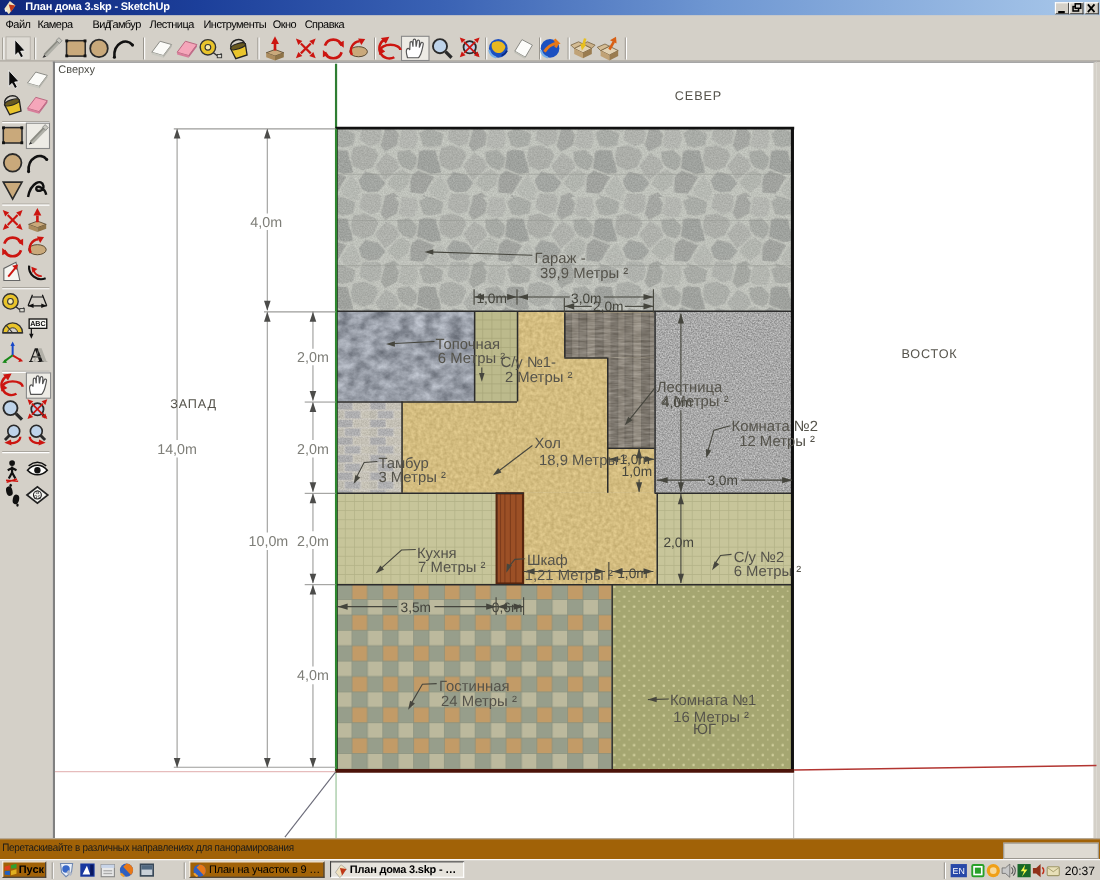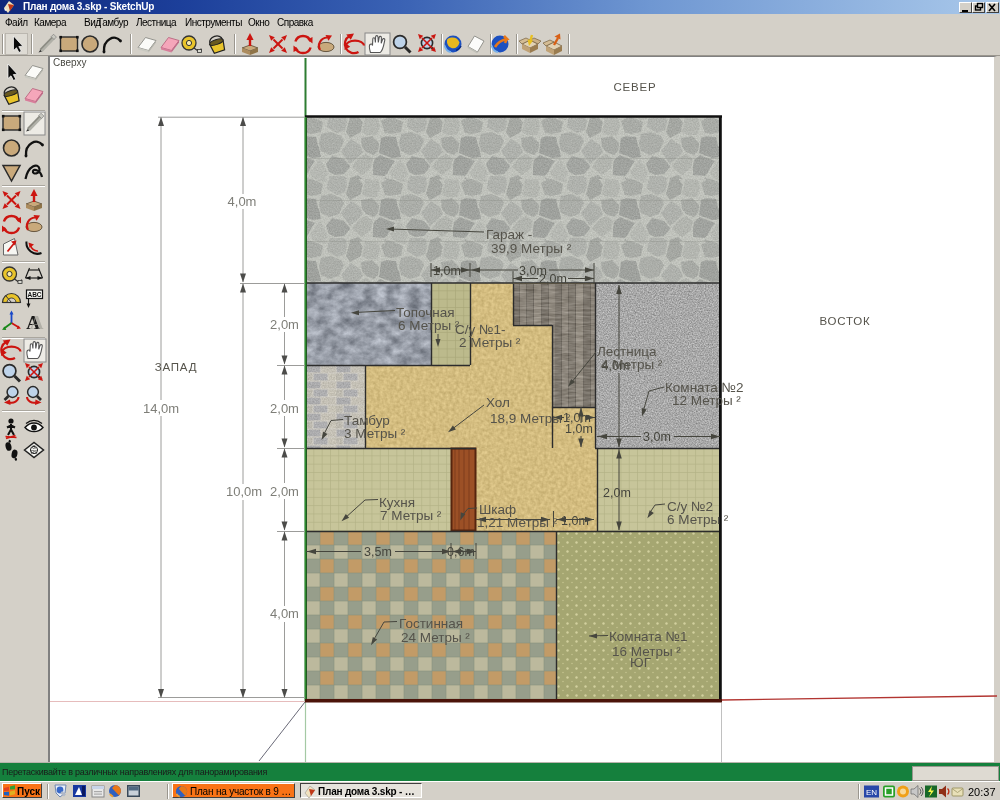--- a/index.html
+++ b/index.html
@@ -16,28 +16,28 @@
     border-right:1px solid #404040;border-bottom:1px solid #404040;
     box-sizing:border-box;}
   #menubar{left:0;top:14px;width:1000px;height:17px;background:#d4d0c8;}
   .mi{position:absolute;top:3px;font-size:10px;color:#000;white-space:nowrap;letter-spacing:-0.5px;}
   #toolbar{left:0;top:31px;width:1000px;height:25px;background:#d4d0c8;
     border-bottom:1px solid #9a968e;box-sizing:border-box;}
   #palette{left:0;top:56px;width:48px;height:706px;background:#d4d0c8;}
   #canvas{left:48px;top:56px;width:949px;height:706px;background:#fff;
     border-left:2px solid #808080;border-top:1px solid #808080;
     border-right:3px solid #d4d0c8;box-sizing:border-box;}
-  #statusbar{left:0;top:762px;width:1000px;height:19px;background:#15803d;
+  #statusbar{left:0;top:762px;width:1000px;height:19px;background:#a16207;
     border-top:1px solid #b8b4ac;box-sizing:border-box;}
   #status-txt{left:2px;top:3px;font-size:9.8px;letter-spacing:-0.25px;color:#1a1a1a;white-space:nowrap;transform:scaleX(0.915);transform-origin:0 0;}
   #vcb{left:912px;top:3px;width:85px;height:13px;background:#dedad2;
     border:1px solid #9a968e;}
   #taskbar{left:0;top:781px;width:1000px;height:19px;background:#d4d0c8;
     border-top:1px solid #fff;box-sizing:border-box;}
-  .raised{background:#f97316;
+  .raised{background:#a16207;
     border-top:1px solid #fff;border-left:1px solid #fff;
     border-right:1px solid #404040;border-bottom:1px solid #404040;
     box-sizing:border-box;text-align:center;}
   .sunken{background:#e6e3dc;
     border-top:1px solid #404040;border-left:1px solid #404040;
     border-right:1px solid #fff;border-bottom:1px solid #fff;
     box-sizing:border-box;}
   #pusk{left:2px;top:1px;width:40px;height:15px;}
   #pusk span{position:absolute;left:14px;top:2px;font-size:10px;font-weight:bold;color:#000;}
   .tbtn{top:1px;height:15px;font-size:10px;color:#000;letter-spacing:-0.2px;}

